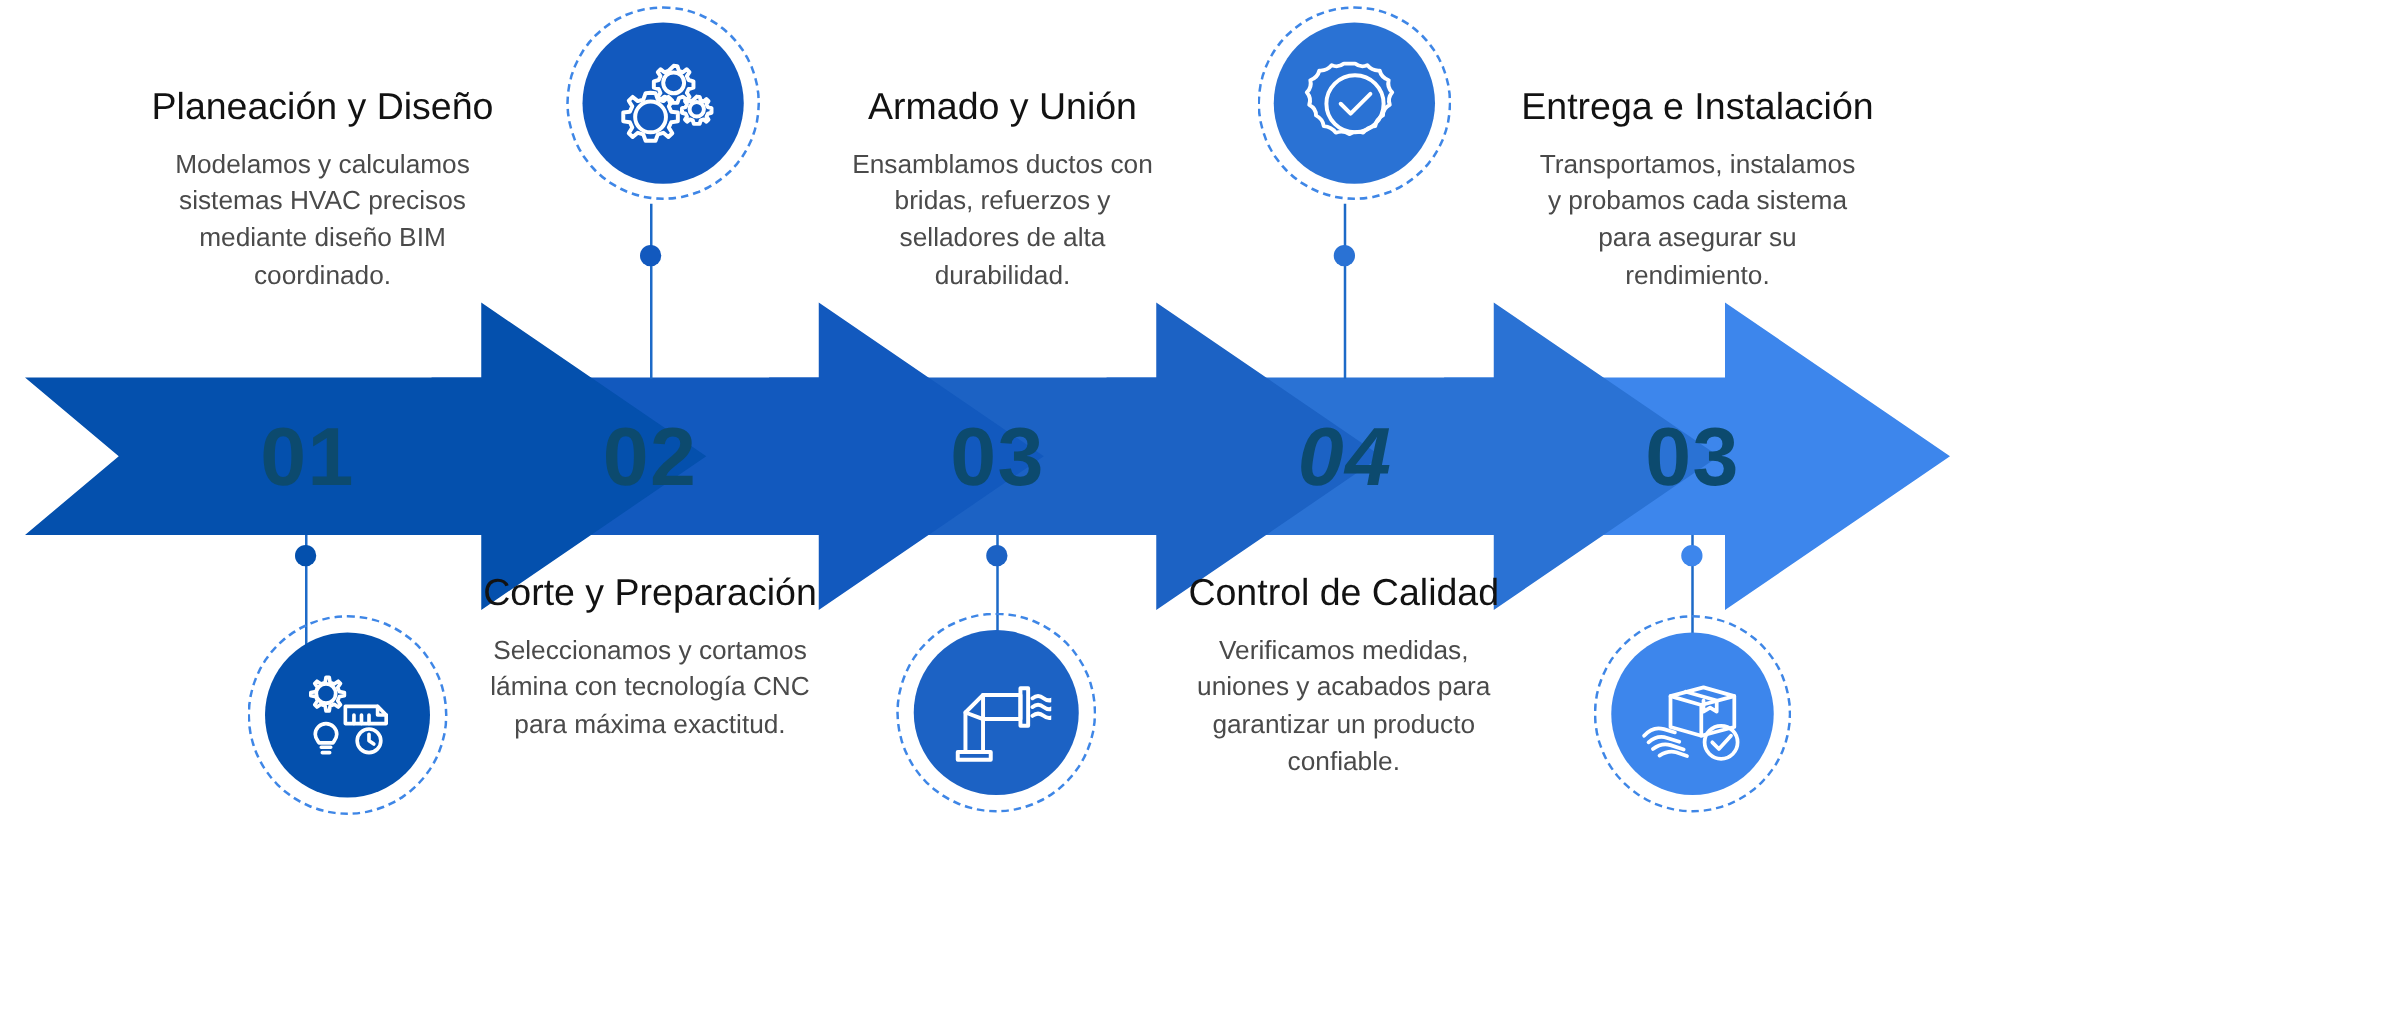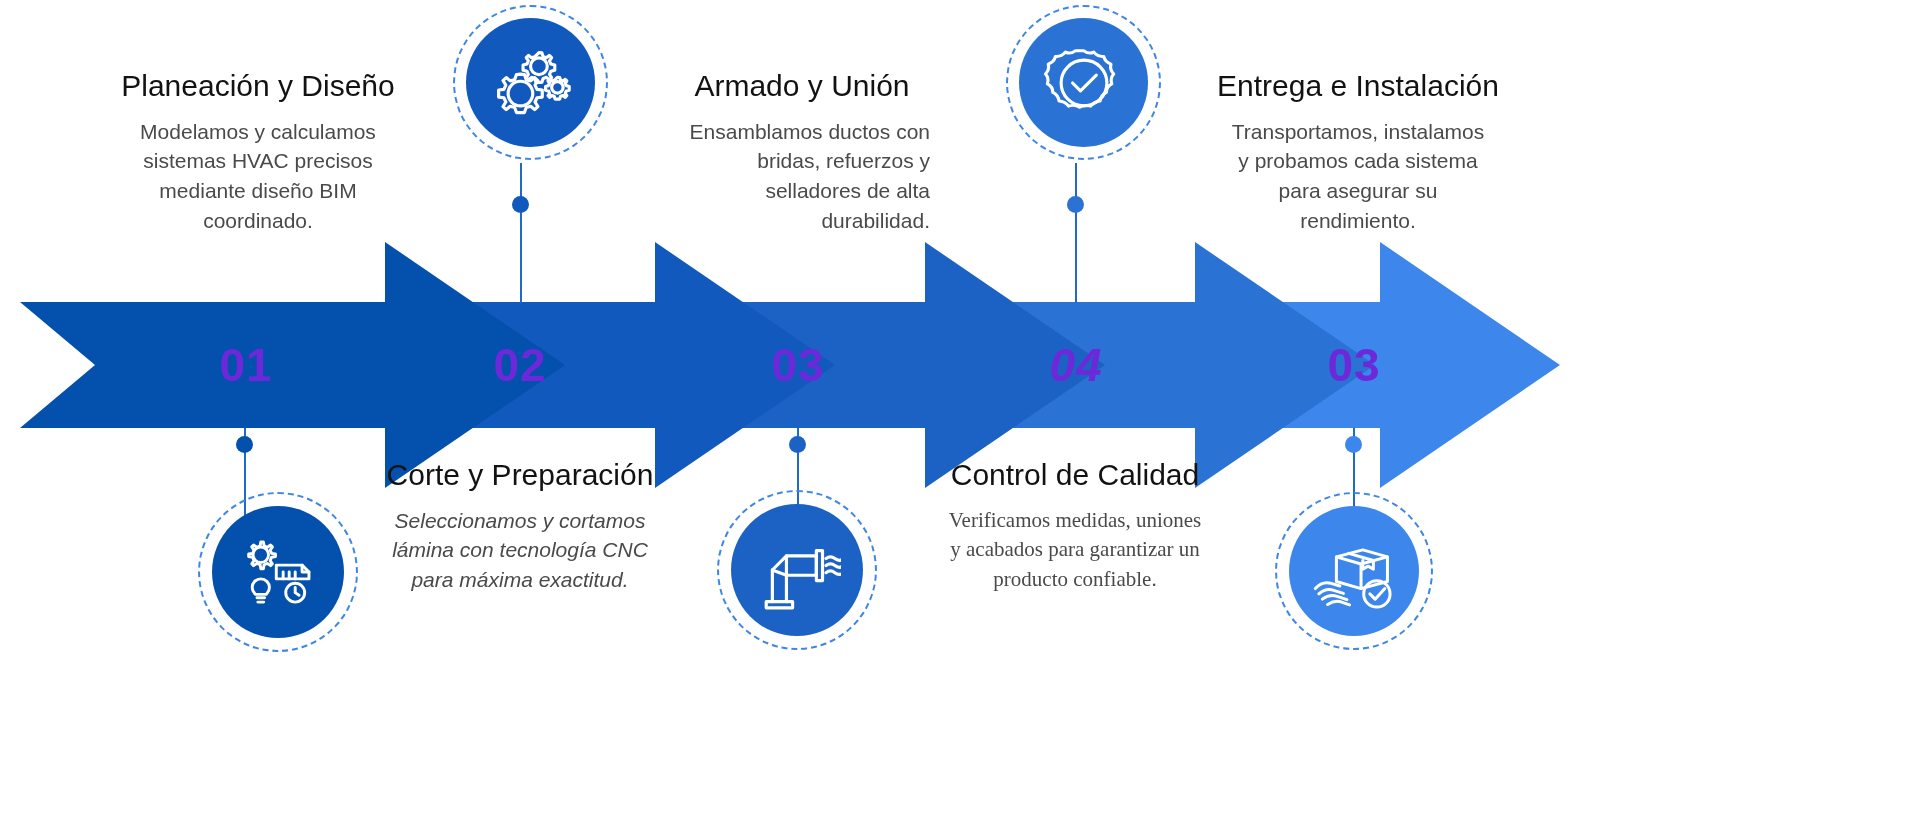--- a/index.html
+++ b/index.html
@@ -45,23 +45,23 @@
     border-radius:50%;
     display:flex;align-items:center;justify-content:center;
   }
   .icon-disc svg{display:block;}
 
   
   #arrow-band{position:absolute;left:0;top:240px;width:1920px;height:250px;}
   #arrow-band svg{display:block;}
   .seg-num{
     position:absolute;
-    font-size:46px;
+    font-size:66px;
     font-weight:bold;
-    color:#6d28d9;
+    color:#0c4a6e;
     letter-spacing:1px;
     transform:translate(-50%,-50%);
     user-select:none;
   }
 </style>
 </head>
 <body>
 
 <div id="stage">
 
@@ -101,31 +101,31 @@
   <div class="conn-line" style="left:1353px;top:428px;height:118px;"></div>
   <div class="conn-dot" style="left:1345px;top:436px;background:#3D86EC;"></div>
 
   <div class="step-text" style="left:108px;top:68px;width:300px;">
     <div class="step-title">Planeación y Diseño</div>
     <div class="step-desc" style="width:264px;margin-left:18px;">Modelamos y calculamos sistemas HVAC precisos mediante diseño BIM coordinado.</div>
   </div>
 
   <div class="step-text" style="left:370px;top:457px;width:300px;">
     <div class="step-title">Corte y Preparación</div>
-    <div class="step-desc" style="width:278px;margin-left:11px;font-style:italic;">Seleccionamos y cortamos lámina con tecnología CNC para máxima exactitud.</div>
+    <div class="step-desc" style="width:278px;margin-left:11px;">Seleccionamos y cortamos lámina con tecnología CNC para máxima exactitud.</div>
   </div>
 
   <div class="step-text" style="left:655px;top:68px;width:294px;">
     <div class="step-title">Armado y Unión</div>
-    <div class="step-desc" style="width:256px;margin-left:19px;text-align:right;">Ensamblamos ductos con bridas, refuerzos y selladores de alta durabilidad.</div>
+    <div class="step-desc" style="width:256px;margin-left:19px;">Ensamblamos ductos con bridas, refuerzos y selladores de alta durabilidad.</div>
   </div>
 
   <div class="step-text" style="left:930px;top:457px;width:290px;">
     <div class="step-title">Control de Calidad</div>
-    <div class="step-desc" style="width:268px;margin-left:11px;font-family:Liberation Serif, serif;">Verificamos medidas, uniones y acabados para garantizar un producto confiable.</div>
+    <div class="step-desc" style="width:268px;margin-left:11px;">Verificamos medidas, uniones y acabados para garantizar un producto confiable.</div>
   </div>
 
   <div class="step-text" style="left:1208px;top:68px;width:300px;">
     <div class="step-title">Entrega e Instalación</div>
     <div class="step-desc" style="width:268px;margin-left:16px;text-align:center;">Transportamos, instalamos y probamos cada sistema para asegurar su rendimiento.</div>
   </div>
 
   <div class="icon-badge" style="left:198px;top:492px;width:160px;height:160px;">
     <div class="icon-ring"></div>
     <div class="icon-disc" style="left:14px;top:14px;width:132px;height:132px;background:#0450AD;">

